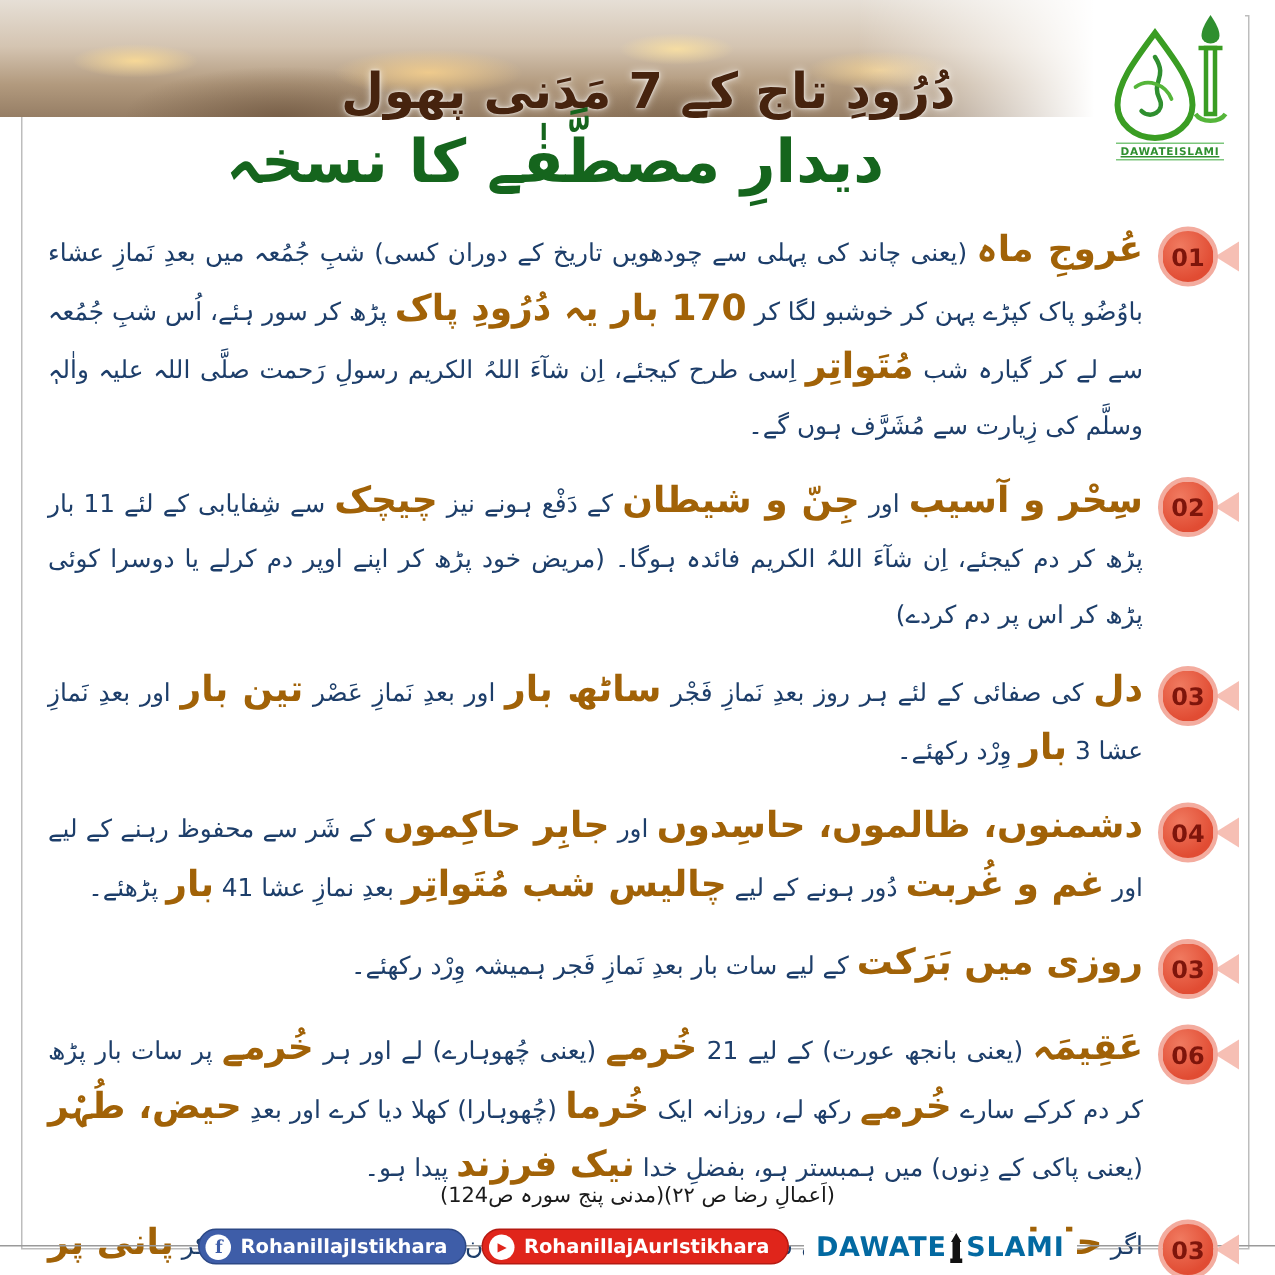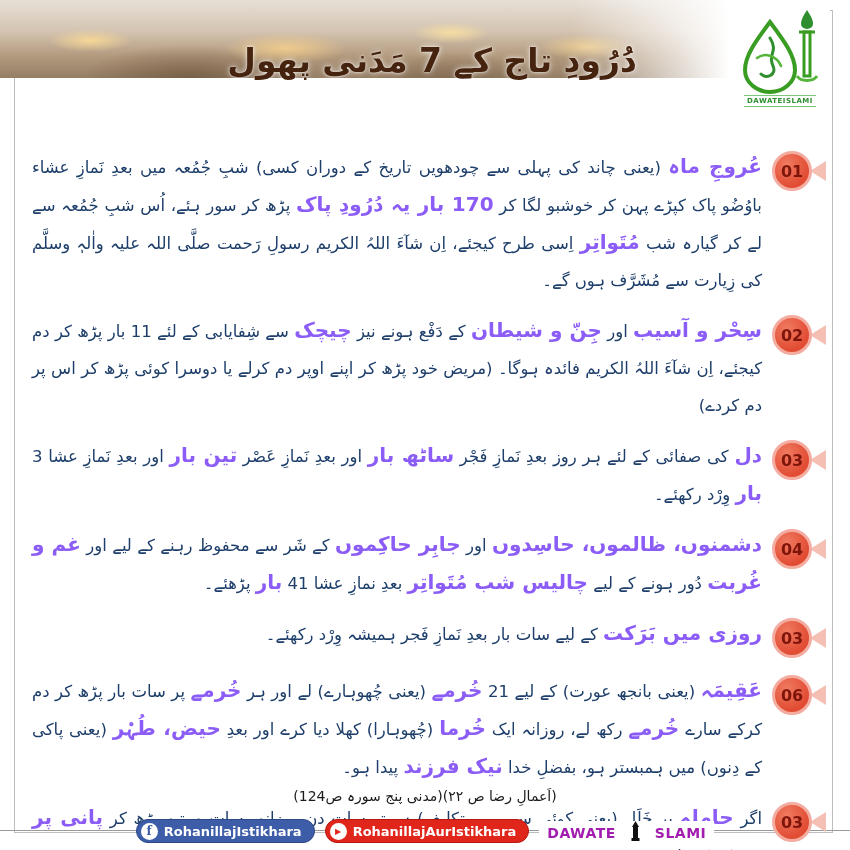--- a/index.html
+++ b/index.html
@@ -45,21 +45,21 @@
   
   .logo {
     position:absolute; right:20px; top:8px; width:100px; height:108px;
     background:#fff;
     display:flex; flex-direction:column; align-items:center; justify-content:flex-start;
   }
   .logo svg { display:block; }
   .logo-caption {
     font-size:7px; font-weight:bold; color:#2f8f2f;
     letter-spacing:.5px; border-top:1px solid #7cc67c; border-bottom:1px solid #7cc67c;
-    padding:1px 3px; margin-top:1px; white-space:nowrap;
+    padding:1px 3px; margin-top:1px; white-space:nowrap;text-decoration:underline;
   }
   
   .subtitle {
     position:absolute; left:0; right:110px; top:84px;
     text-align:center; direction:rtl;
     font-size:40px; font-weight:bold;
     color:#15651d;
     white-space:nowrap;
   }
   
@@ -97,21 +97,21 @@
     flex:1 1 auto;
     direction:rtl;
     color:#1d3e6a;
     font-size:16.5px;
     line-height:37px;
     text-align:justify;
     text-align-last:right;
     padding-left:6px;
   }
   .seg-n { font-weight:normal; }
-  .seg-b { font-weight:bold; font-size:20px; color:#8b5cf6; }
+  .seg-b { font-weight:bold; font-size:24px; color:#a16207; }
   
   .citation {
     position:absolute; left:0; right:0; top:788px;
     text-align:center; direction:rtl;
     font-size:14px; color:#1a1a1a;
   }
   
   .footer {
     position:absolute; left:0; right:0; top:816px; height:30px;
   }
@@ -134,22 +134,22 @@
   .pill.yt { background:#e0251b; border:1px solid #b51a12; }
   .picon {
     width:17px; height:17px; border-radius:50%; background:#fff;
     display:flex; align-items:center; justify-content:center;
     font-size:12px; font-weight:bold; flex:0 0 auto;
   }
   .pill.fb .picon { color:#3e5da8; font-family:"DejaVu Serif", serif; }
   .pill.yt .picon { color:#e0251b; font-size:8px; }
   .brand {
     background:#fff; padding:0 8px;
-    display:flex; align-items:flex-end; gap:14px;
-    color:#a21caf; font-weight:bold; font-size:14px; letter-spacing:.5px;
+    display:flex; align-items:flex-end; gap:1px;
+    color:#0369a1; font-weight:bold; font-size:18px; letter-spacing:.5px;
   }
   .minaret-icon { display:block; margin:0 1px; }
 </style>
 </head>
 <body>
 
 <div class="page">
 
   <div class="frame"></div>
 
@@ -165,20 +165,21 @@
       <path d="M20 50 C28 44 40 48 44 58" fill="none" stroke="#55b53a" stroke-width="2.5" stroke-linecap="round"></path>
 
       <path d="M70 2 C66 8 64 12 64 16 a6 5 0 0 0 12 0 C76 12 74 8 70 2 Z" fill="#2f8f2f"></path>
       <rect x="67" y="24" width="6" height="44" fill="none" stroke="#3a9d23" stroke-width="3"></rect>
       <line x1="62" y1="24" x2="78" y2="24" stroke="#3a9d23" stroke-width="3"></line>
       <path d="M60 68 C64 74 76 74 80 68" fill="none" stroke="#55b53a" stroke-width="3"></path>
     </svg>
     <div class="logo-caption">DAWATEISLAMI</div>
   </div>
 
+  <div class="subtitle">دیدارِ مصطَّفٰے کا نسخہ</div>
 
   <div class="items" id="items">
   <div class="item">
     <span class="badge-wrap">
       <span class="badge-arrow"></span>
       <span class="badge">01</span>
     </span>
     <div class="item-text"><span class="seg-b">عُروجِ ماہ</span><span class="seg-n"> (یعنی چاند کی پہلی سے چودھویں تاریخ کے دوران کسی) شبِ جُمُعہ میں بعدِ نَمازِ عشاء باوُضُو پاک کپڑے پہن کر خوشبو لگا کر </span><span class="seg-b">170 بار یہ دُرُودِ پاک</span><span class="seg-n"> پڑھ کر سور ہئے، اُس شبِ جُمُعہ سے لے کر گیارہ شب </span><span class="seg-b">مُتَواتِر</span><span class="seg-n"> اِسی طرح کیجئے، اِن شآءَ اللہُ الکریم رسولِ رَحمت صلَّی اللہ علیہ واٰلہٖ وسلَّم کی زِیارت سے مُشَرَّف ہوں گے۔</span></div>
   </div>
 

